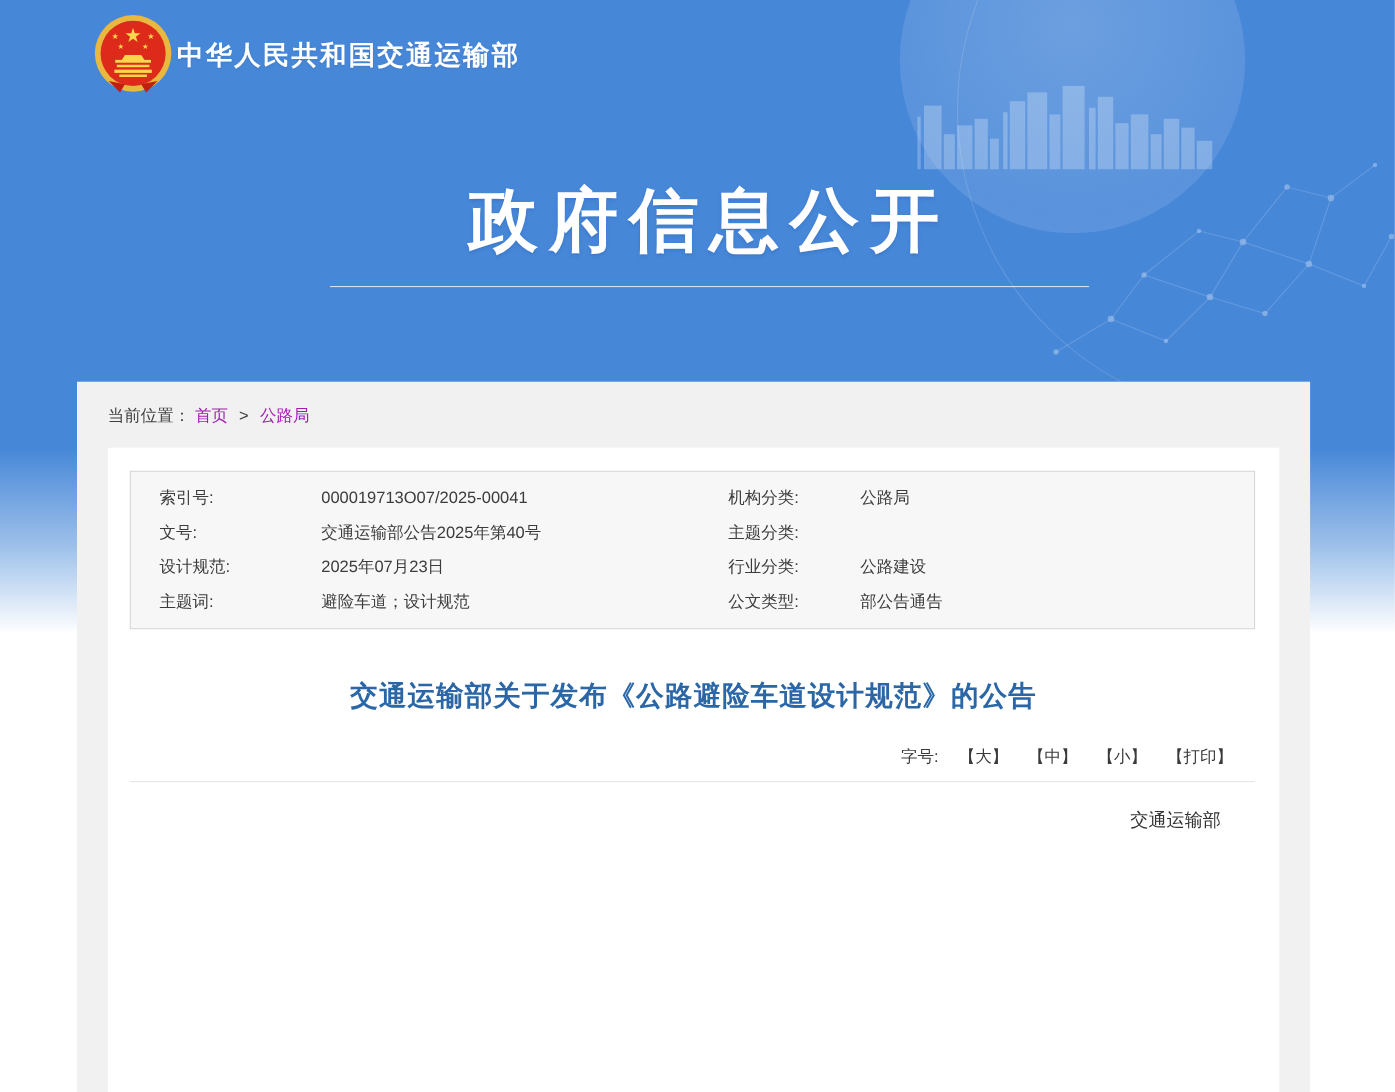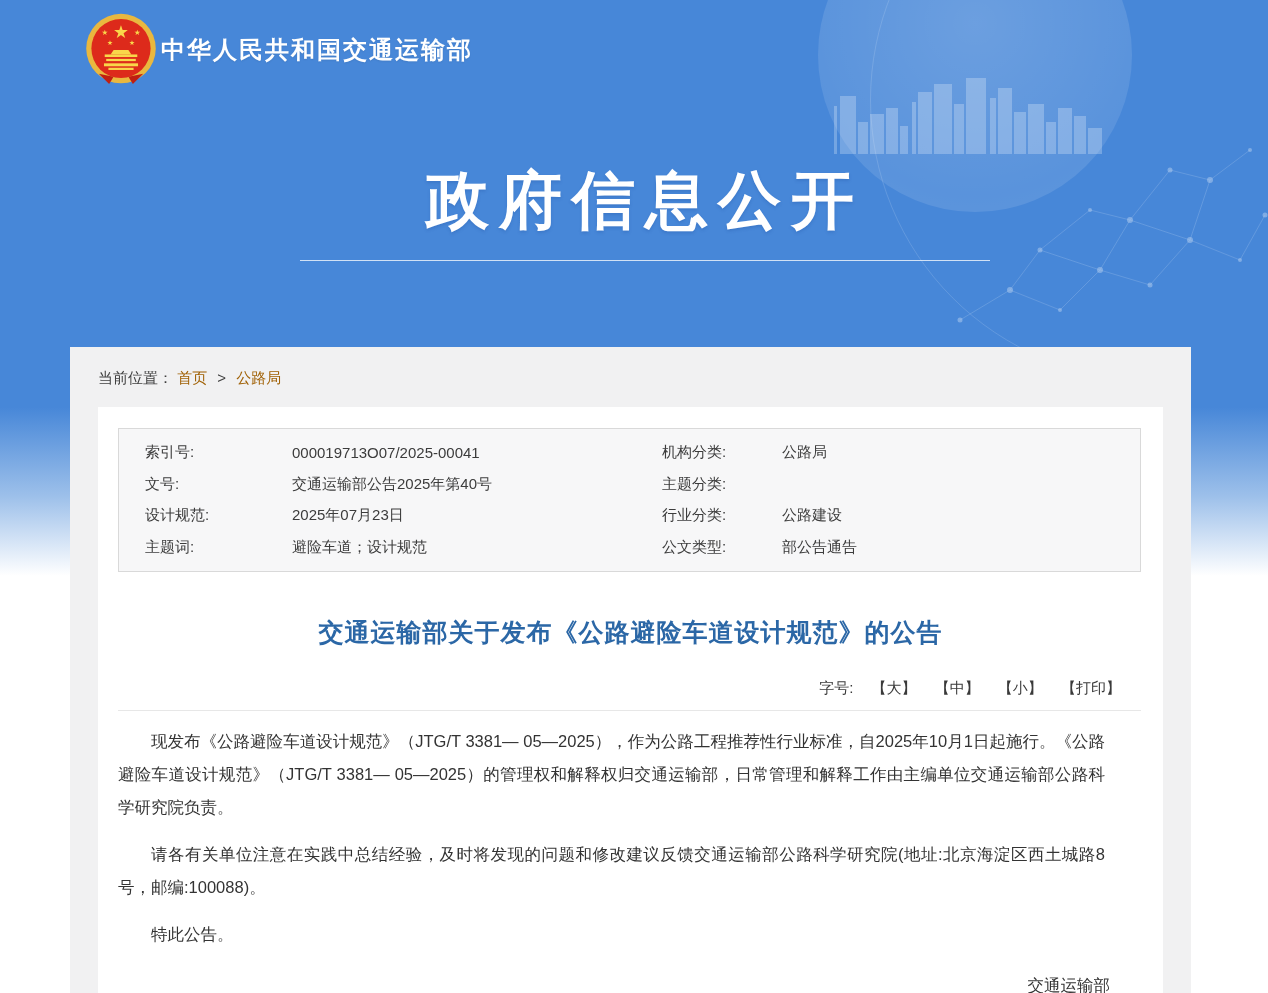--- a/index.html
+++ b/index.html
@@ -42,21 +42,21 @@
   }
 
   
   .content-shell {
     position:absolute; left:70px; top:347px; width:1121px; height:646px;
     background:#f1f1f2;
   }
   .breadcrumb {
     padding:22px 0 0 28px; font-size:15px; color:#3f3f3f;
   }
-  .breadcrumb a { color:#a16207; text-decoration:none; cursor:pointer;margin-top:27px; }
+  .breadcrumb a { color:#a21caf; text-decoration:none; cursor:pointer;margin-top:27px; }
   .breadcrumb .sep { margin:0 6px; }
 
   .paper {
     position:absolute; left:28px; top:60px; width:1065px; height:586px;
     background:#ffffff; padding:21px 20px 0 20px;
   }
 
   .meta-table {
     background:#f7f7f8; border:1px solid #d9d9d9;
     padding:8px 16px; width:1023px;
@@ -206,22 +206,17 @@
     <div class="font-controls">
       <span>字号:</span>
       <span class="ctl">【大】</span>
       <span class="ctl">【中】</span>
       <span class="ctl">【小】</span>
       <span class="ctl">【打印】</span>
     </div>
 
     <hr class="doc-divider">
 
-    <div class="doc-body">
-      <p>现发布《公路避险车道设计规范》（JTG/T 3381— 05—2025），作为公路工程推荐性行业标准，自2025年10月1日起施行。《公路避险车道设计规范》（JTG/T 3381— 05—2025）的管理权和解释权归交通运输部，日常管理和解释工作由主编单位交通运输部公路科学研究院负责。</p>
-      <p>请各有关单位注意在实践中总结经验，及时将发现的问题和修改建议反馈交通运输部公路科学研究院(地址:北京海淀区西土城路8号，邮编:100088)。</p>
-      <p>特此公告。</p>
-    </div>
 
     <div class="doc-sign">交通运输部</div>
 
   </div>
 </div>
 
 </body></html>

